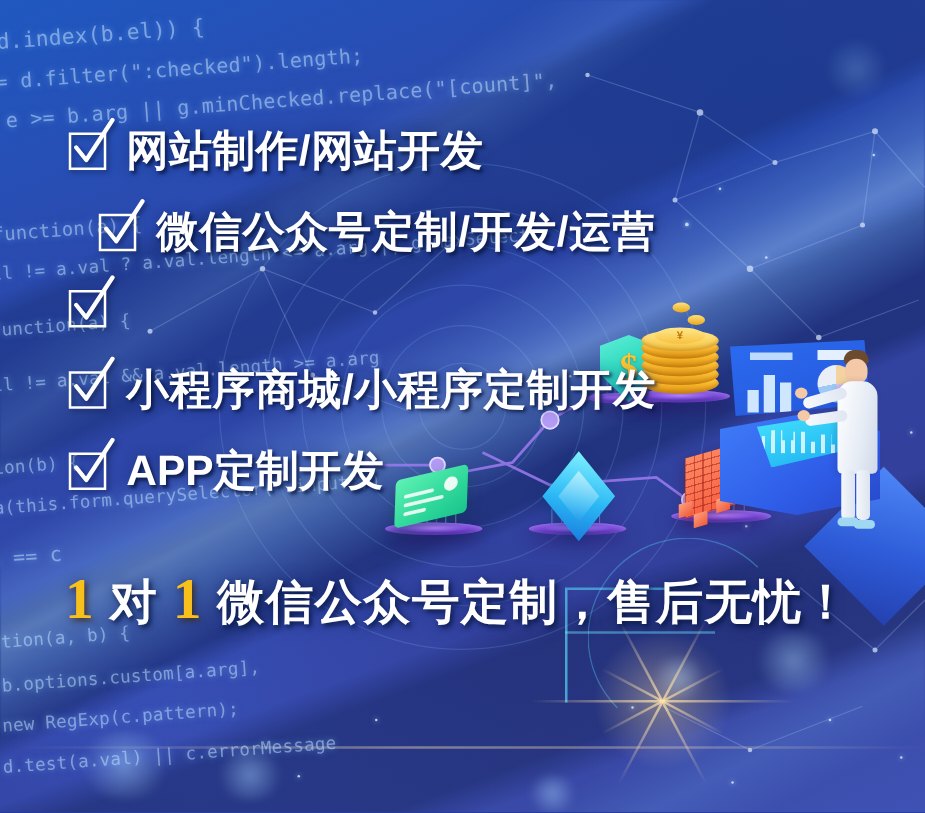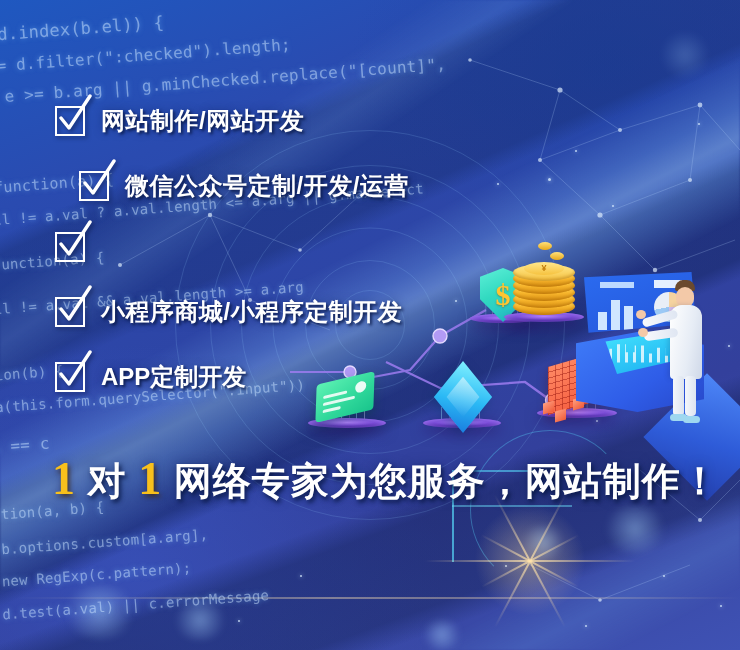--- a/index.html
+++ b/index.html
@@ -253,21 +253,21 @@
   }
   .feature:nth-child(2) { margin-bottom:17px;padding-left:24px; }
   .chk {
     position:relative; width:30px; height:30px; flex:0 0 30px;
     border:2.5px solid #ffffff;
     margin-right:16px;
     filter:drop-shadow(2px 2px 2px rgba(8,20,60,.55));
   }
   .chk svg { position:absolute; left:-3px; top:-14px; width:40px; height:44px; }
   .flabel {
-    font-size:24px; font-weight:700; color:#ffffff;
+    font-size:34px; font-weight:700; color:#ffffff;
     letter-spacing:.5px; white-space:nowrap;
     text-shadow:2px 2px 3px rgba(8,22,66,.85), 0 0 10px rgba(10,30,90,.45);
   }
   .flabel.latin { letter-spacing:0px; }
 
   .tagline {
     position:absolute; left:52px; top:452px;
     font-size:38px; font-weight:700; white-space:nowrap;
     color:#ffffff; letter-spacing:1px;
     text-shadow:2px 3px 4px rgba(8,22,66,.85), 0 0 12px rgba(10,30,90,.5);
@@ -525,17 +525,17 @@
         </span>
         <span class="flabel latin">APP定制开发</span>
       </div>
 
     </div>
 
     <div class="tagline">
       <span class="one">1</span>
       <span>对</span>
       <span class="one">1</span>
-      <span>网络专家为您服务，网站制作！</span>
+      <span>微信公众号定制，售后无忧！</span>
     </div>
 
   </div>
 </div>
 
 </body></html>

